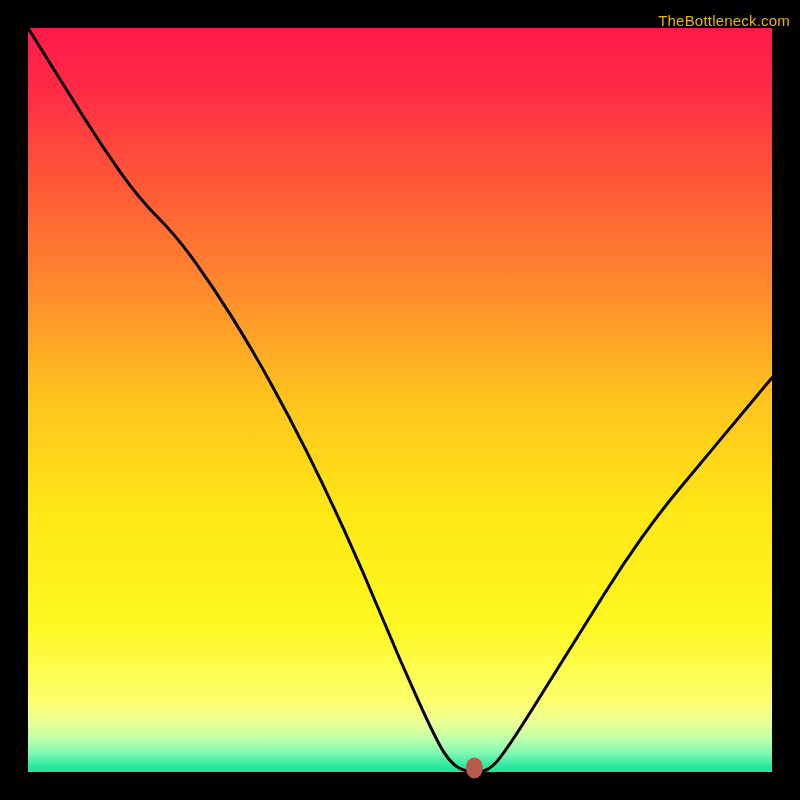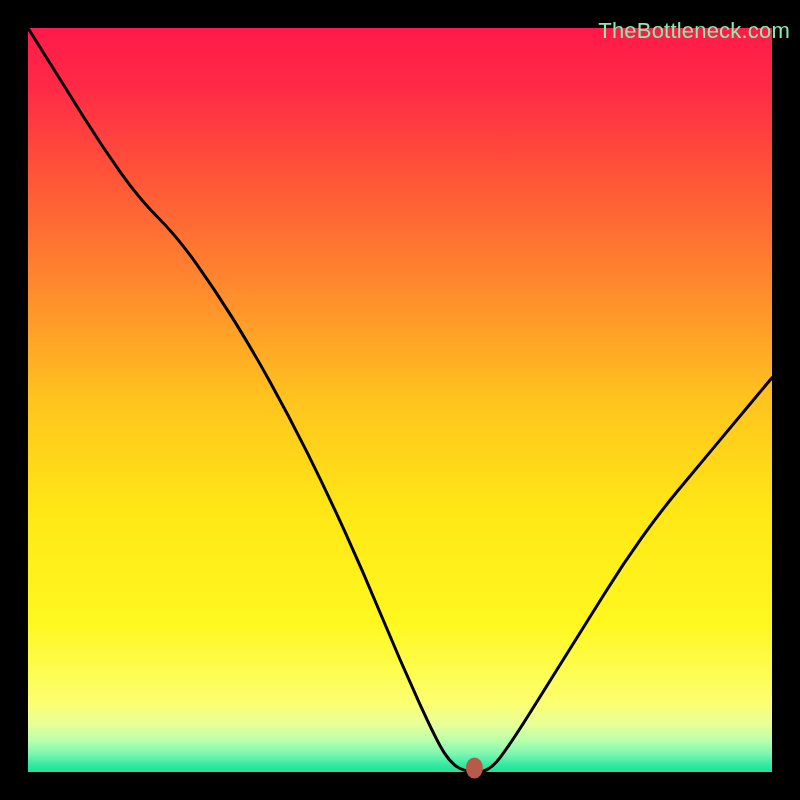--- a/index.html
+++ b/index.html
@@ -12,24 +12,24 @@
     font-family: Arial, Helvetica, sans-serif;
   }
   .frame {
     position: relative;
     width: 800px;
     height: 800px;
     background: #000;
   }
   .watermark {
     position: absolute;
-    top: 18px;
+    top: 12px;
     right: 10px;
-    color: #86efac;
-    font-size: 22px;
+    color: #eab308;
+    font-size: 15px;
     font-weight: 500;
     letter-spacing: 0.2px;
     z-index: 2;
     pointer-events: none;
   }
   .svg-holder {
     position: absolute;
     top: 0;
     left: 0;
   }

